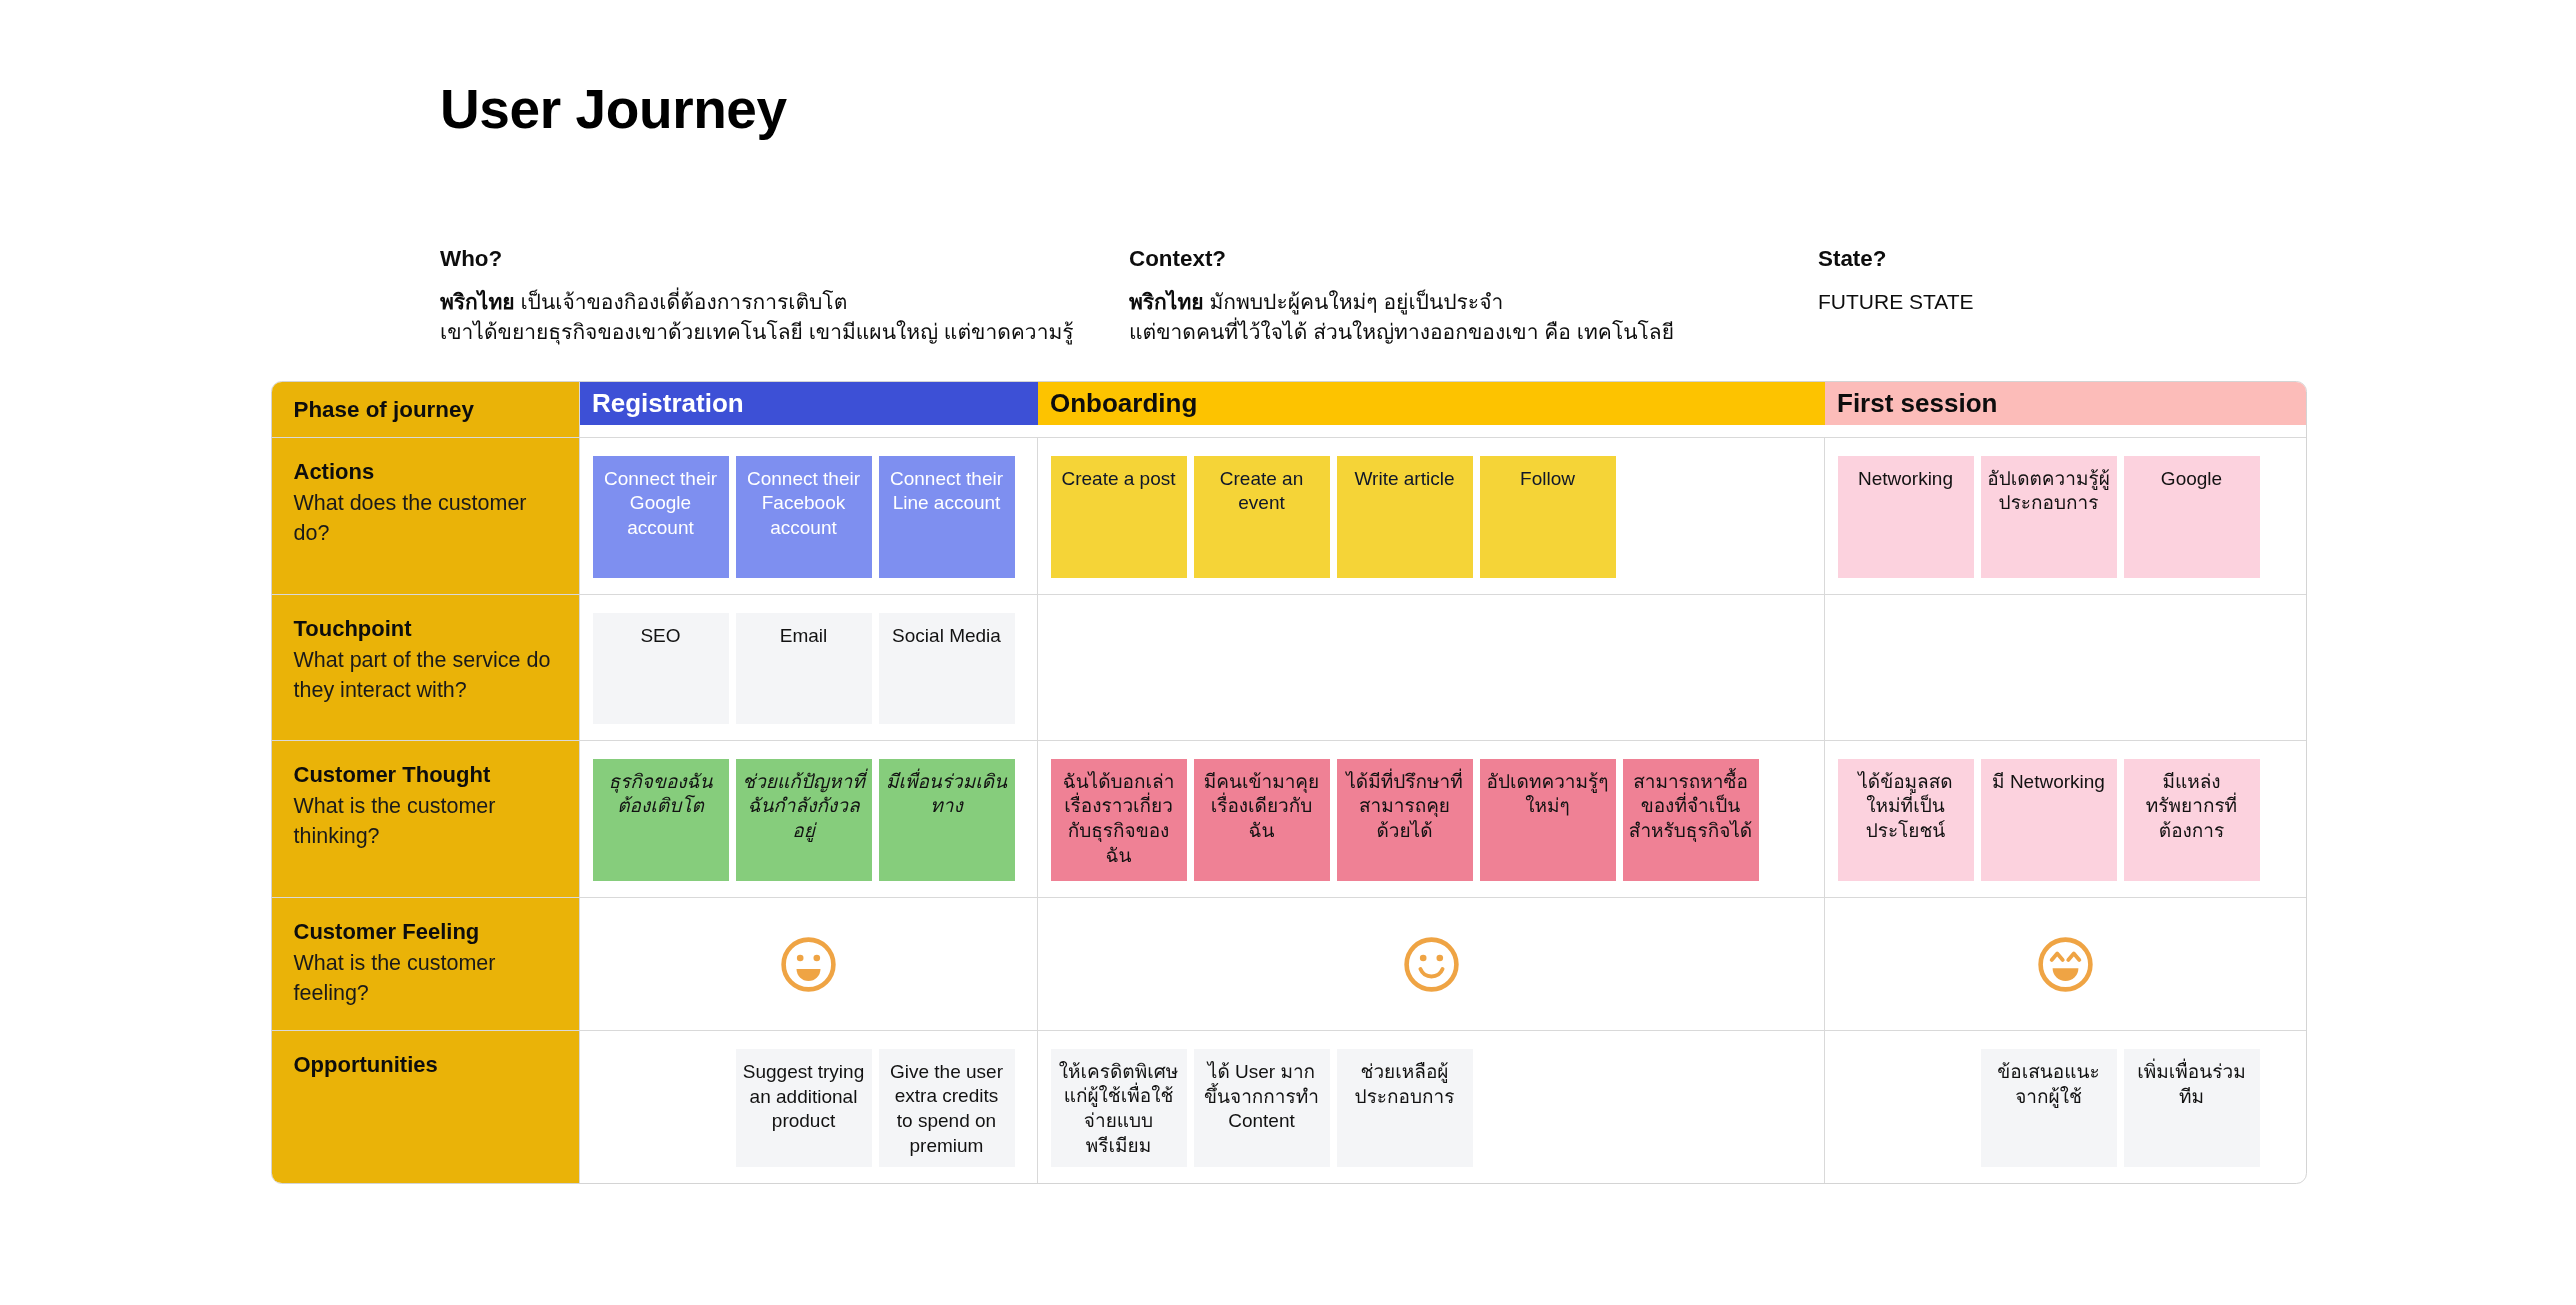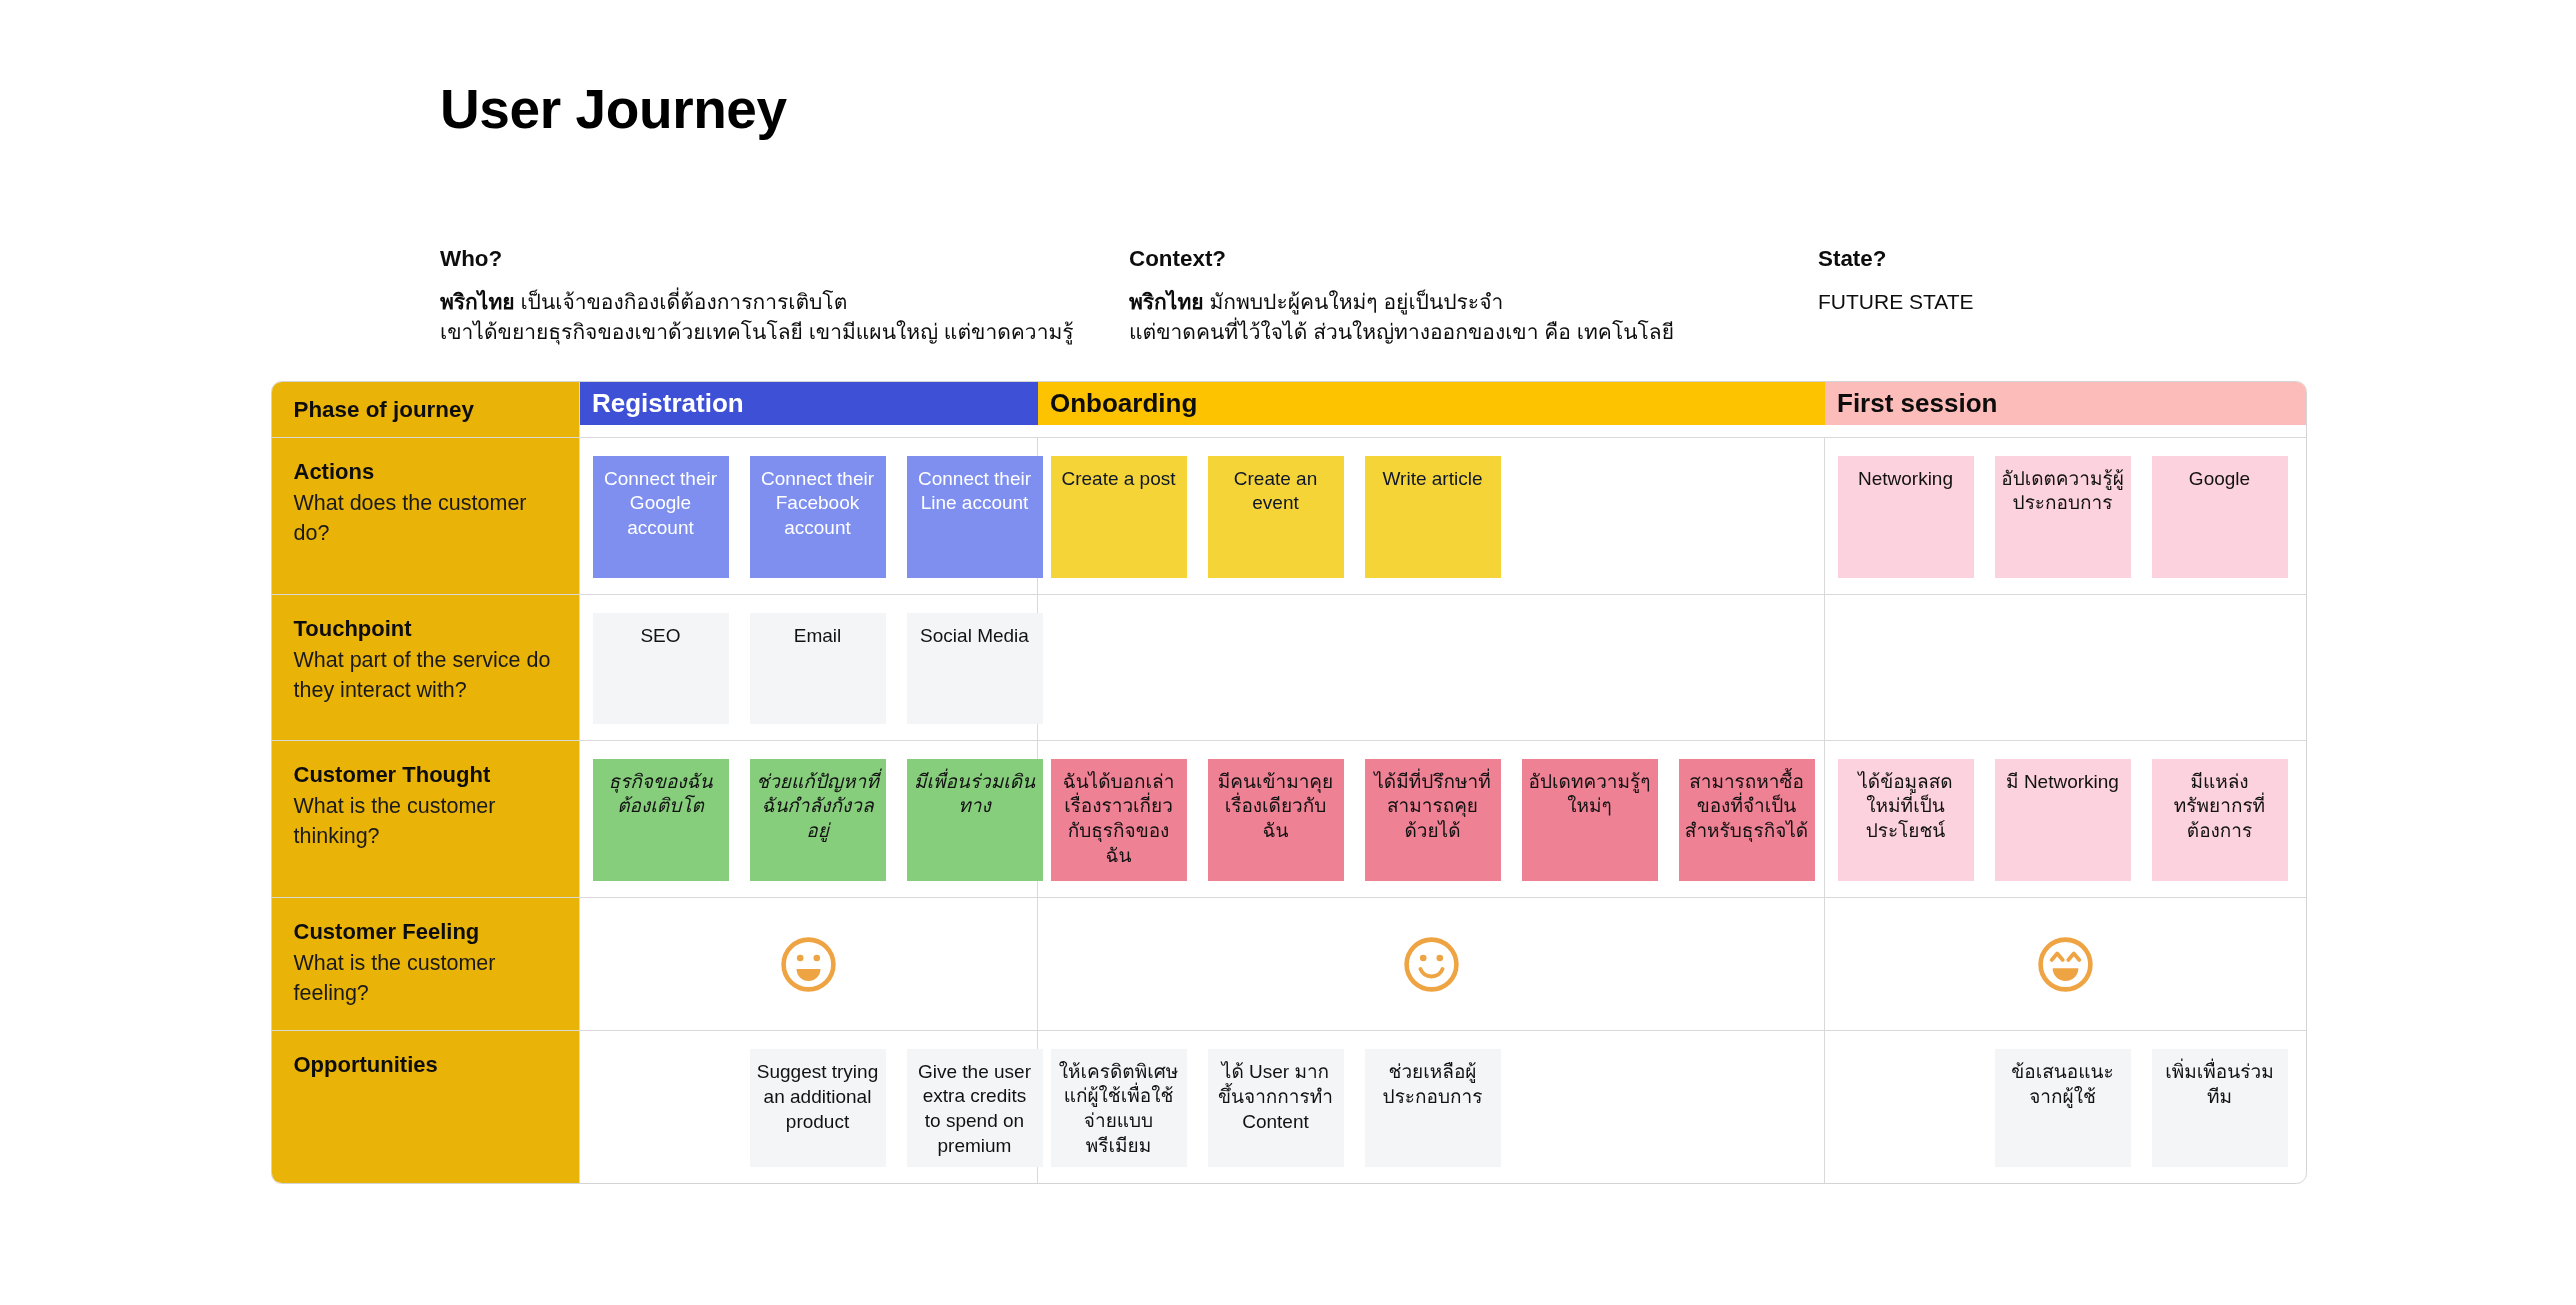--- a/index.html
+++ b/index.html
@@ -87,22 +87,22 @@
     color: #1a1a1a;
     line-height: 1.42;
   }
 
   
   .phase-col {
     flex: 0 0 auto;
     border-right: 0.9px solid #d9d9d9;
     padding: 18px 0 16px 0;
     display: flex;
-    align-items: flex-end;
-    gap: 21px;
+    align-items: center;
+    gap: 7px;
     padding-left: 12.5px;
   }
   .phase-col:last-child { border-right: none; }
   .phase-col.registration { width: 458px; flex: 0 0 458px; }
   .phase-col.onboarding   { width: 787px; flex: 0 0 787px; }
   .phase-col.firstsession { width: 481px; flex: 0 0 481px; }
 
   
   .header-row .label-cell {
     padding: 0;
@@ -219,20 +219,21 @@
       </div>
       <div class="phase-col registration">
         <div class="card blue">Connect their Google account</div>
         <div class="card blue">Connect their Facebook account</div>
         <div class="card blue">Connect their Line account</div>
       </div>
       <div class="phase-col onboarding">
         <div class="card yellow">Create a post</div>
         <div class="card yellow">Create an event</div>
         <div class="card yellow">Write article</div>
+        <div class="card yellow">Follow</div>
       </div>
       <div class="phase-col firstsession">
         <div class="card pink">Networking</div>
         <div class="card pink">อัปเดตความรู้ผู้ประกอบการ</div>
         <div class="card pink">Google</div>
       </div>
     </div>
 
     <div class="jrow row-touch">
       <div class="label-cell">

